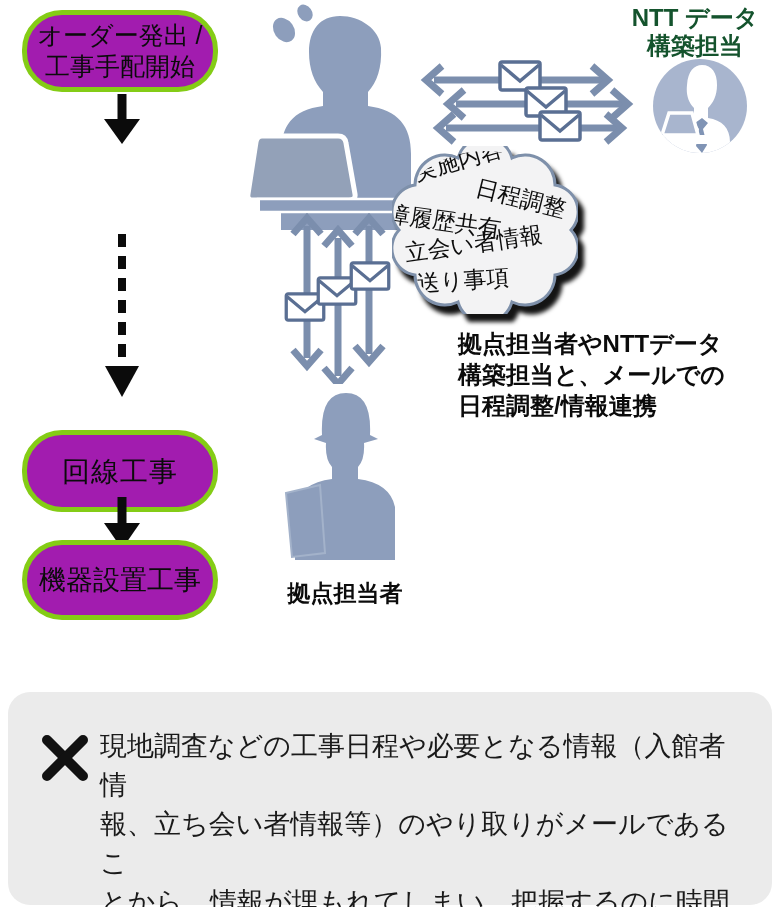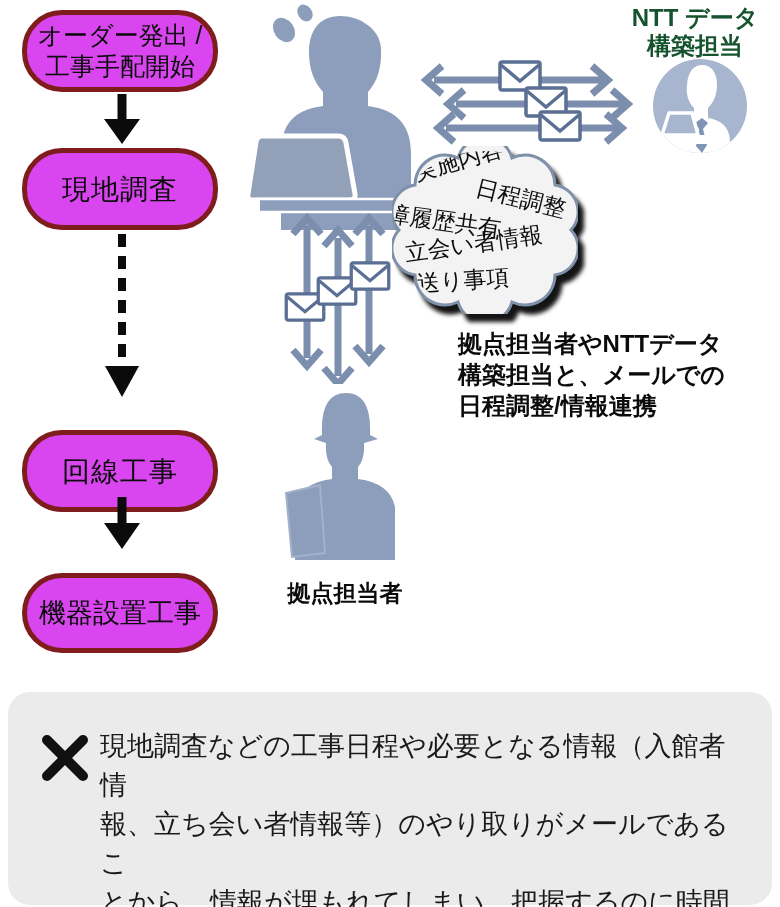--- a/index.html
+++ b/index.html
@@ -5,21 +5,21 @@
   html,body{margin:0;padding:0;background:#fff;}
   .canvas{
     position:relative;width:780px;height:907px;background:#ffffff;overflow:hidden;
     font-family:"Liberation Sans","DejaVu Sans",sans-serif;color:#111;
   }
   .abs{position:absolute;}
 
   
   .flow-box{
     position:absolute;left:22px;width:196px;height:82px;
-    background:#d946ef;border:5px solid #7f1d1d;border-radius:40px;
+    background:#a21caf;border:5px solid #84cc16;border-radius:40px;
     display:flex;align-items:center;justify-content:center;text-align:center;
     box-sizing:border-box;
   }
   .flow-box .lbl{white-space:pre-line;font-size:28px;line-height:33px;color:#0b0b0b;letter-spacing:1px;}
   .flow-box.two-line .lbl{font-size:25px;line-height:31px;letter-spacing:0;}
 
   
   .cloud-wrap{position:absolute;left:392px;top:146px;width:186px;height:168px;}
   .cloud-wrap svg{position:absolute;left:0;top:0;}
   .cloud-text{
@@ -75,39 +75,36 @@
   <div class="flow-box two-line" style="top:10px;">
     <span class="lbl">オーダー発出 /
 工事手配開始</span>
   </div>
 
   <svg class="abs" style="left:100px;top:94px;" width="44" height="50">
     <line x1="22" y1="0" x2="22" y2="27" stroke="#0b0b0b" stroke-width="9"></line>
     <polygon points="4,25 40,25 22,50" fill="#0b0b0b"></polygon>
   </svg>
 
-  <div class="flow-box" style="top:148px;">
-    <span class="lbl">現地調査</span>
-  </div>
 
   <svg class="abs" style="left:100px;top:234px;" width="44" height="168">
     <line x1="22" y1="0" x2="22" y2="134" stroke="#0b0b0b" stroke-width="8" stroke-dasharray="13 9"></line>
     <polygon points="5,132 39,132 22,163" fill="#0b0b0b"></polygon>
   </svg>
 
   <div class="flow-box" style="top:392px;margin-top:38px;">
     <span class="lbl">回線工事</span>
   </div>
 
   <svg class="abs" style="left:100px;top:497px;" width="44" height="52">
     <line x1="22" y1="0" x2="22" y2="28" stroke="#0b0b0b" stroke-width="9"></line>
     <polygon points="4,26 40,26 22,52" fill="#0b0b0b"></polygon>
   </svg>
 
-  <div class="flow-box" style="top:573px;height:80px;">
+  <div class="flow-box" style="top:540px;height:80px;">
     <span class="lbl" style="font-size:27px;letter-spacing:0;">機器設置工事</span>
   </div>
 
   <svg class="abs" style="left:232px;top:2px;" width="215" height="228" viewBox="0 0 215 228">
     <g>
       <ellipse cx="52" cy="28" rx="10" ry="13" fill="#8d9ebc" transform="rotate(-35 52 28)"></ellipse>
       <ellipse cx="73" cy="11" rx="7" ry="9" fill="#8d9ebc" transform="rotate(-35 73 11)"></ellipse>
     </g>
     <path fill="#8d9ebc" d="M108,14 C88,14 77,28 77,50 C77,67 82,80 91,90 L91,104
          C60,108 49,124 49,152 L49,228 L179,228 L179,152

